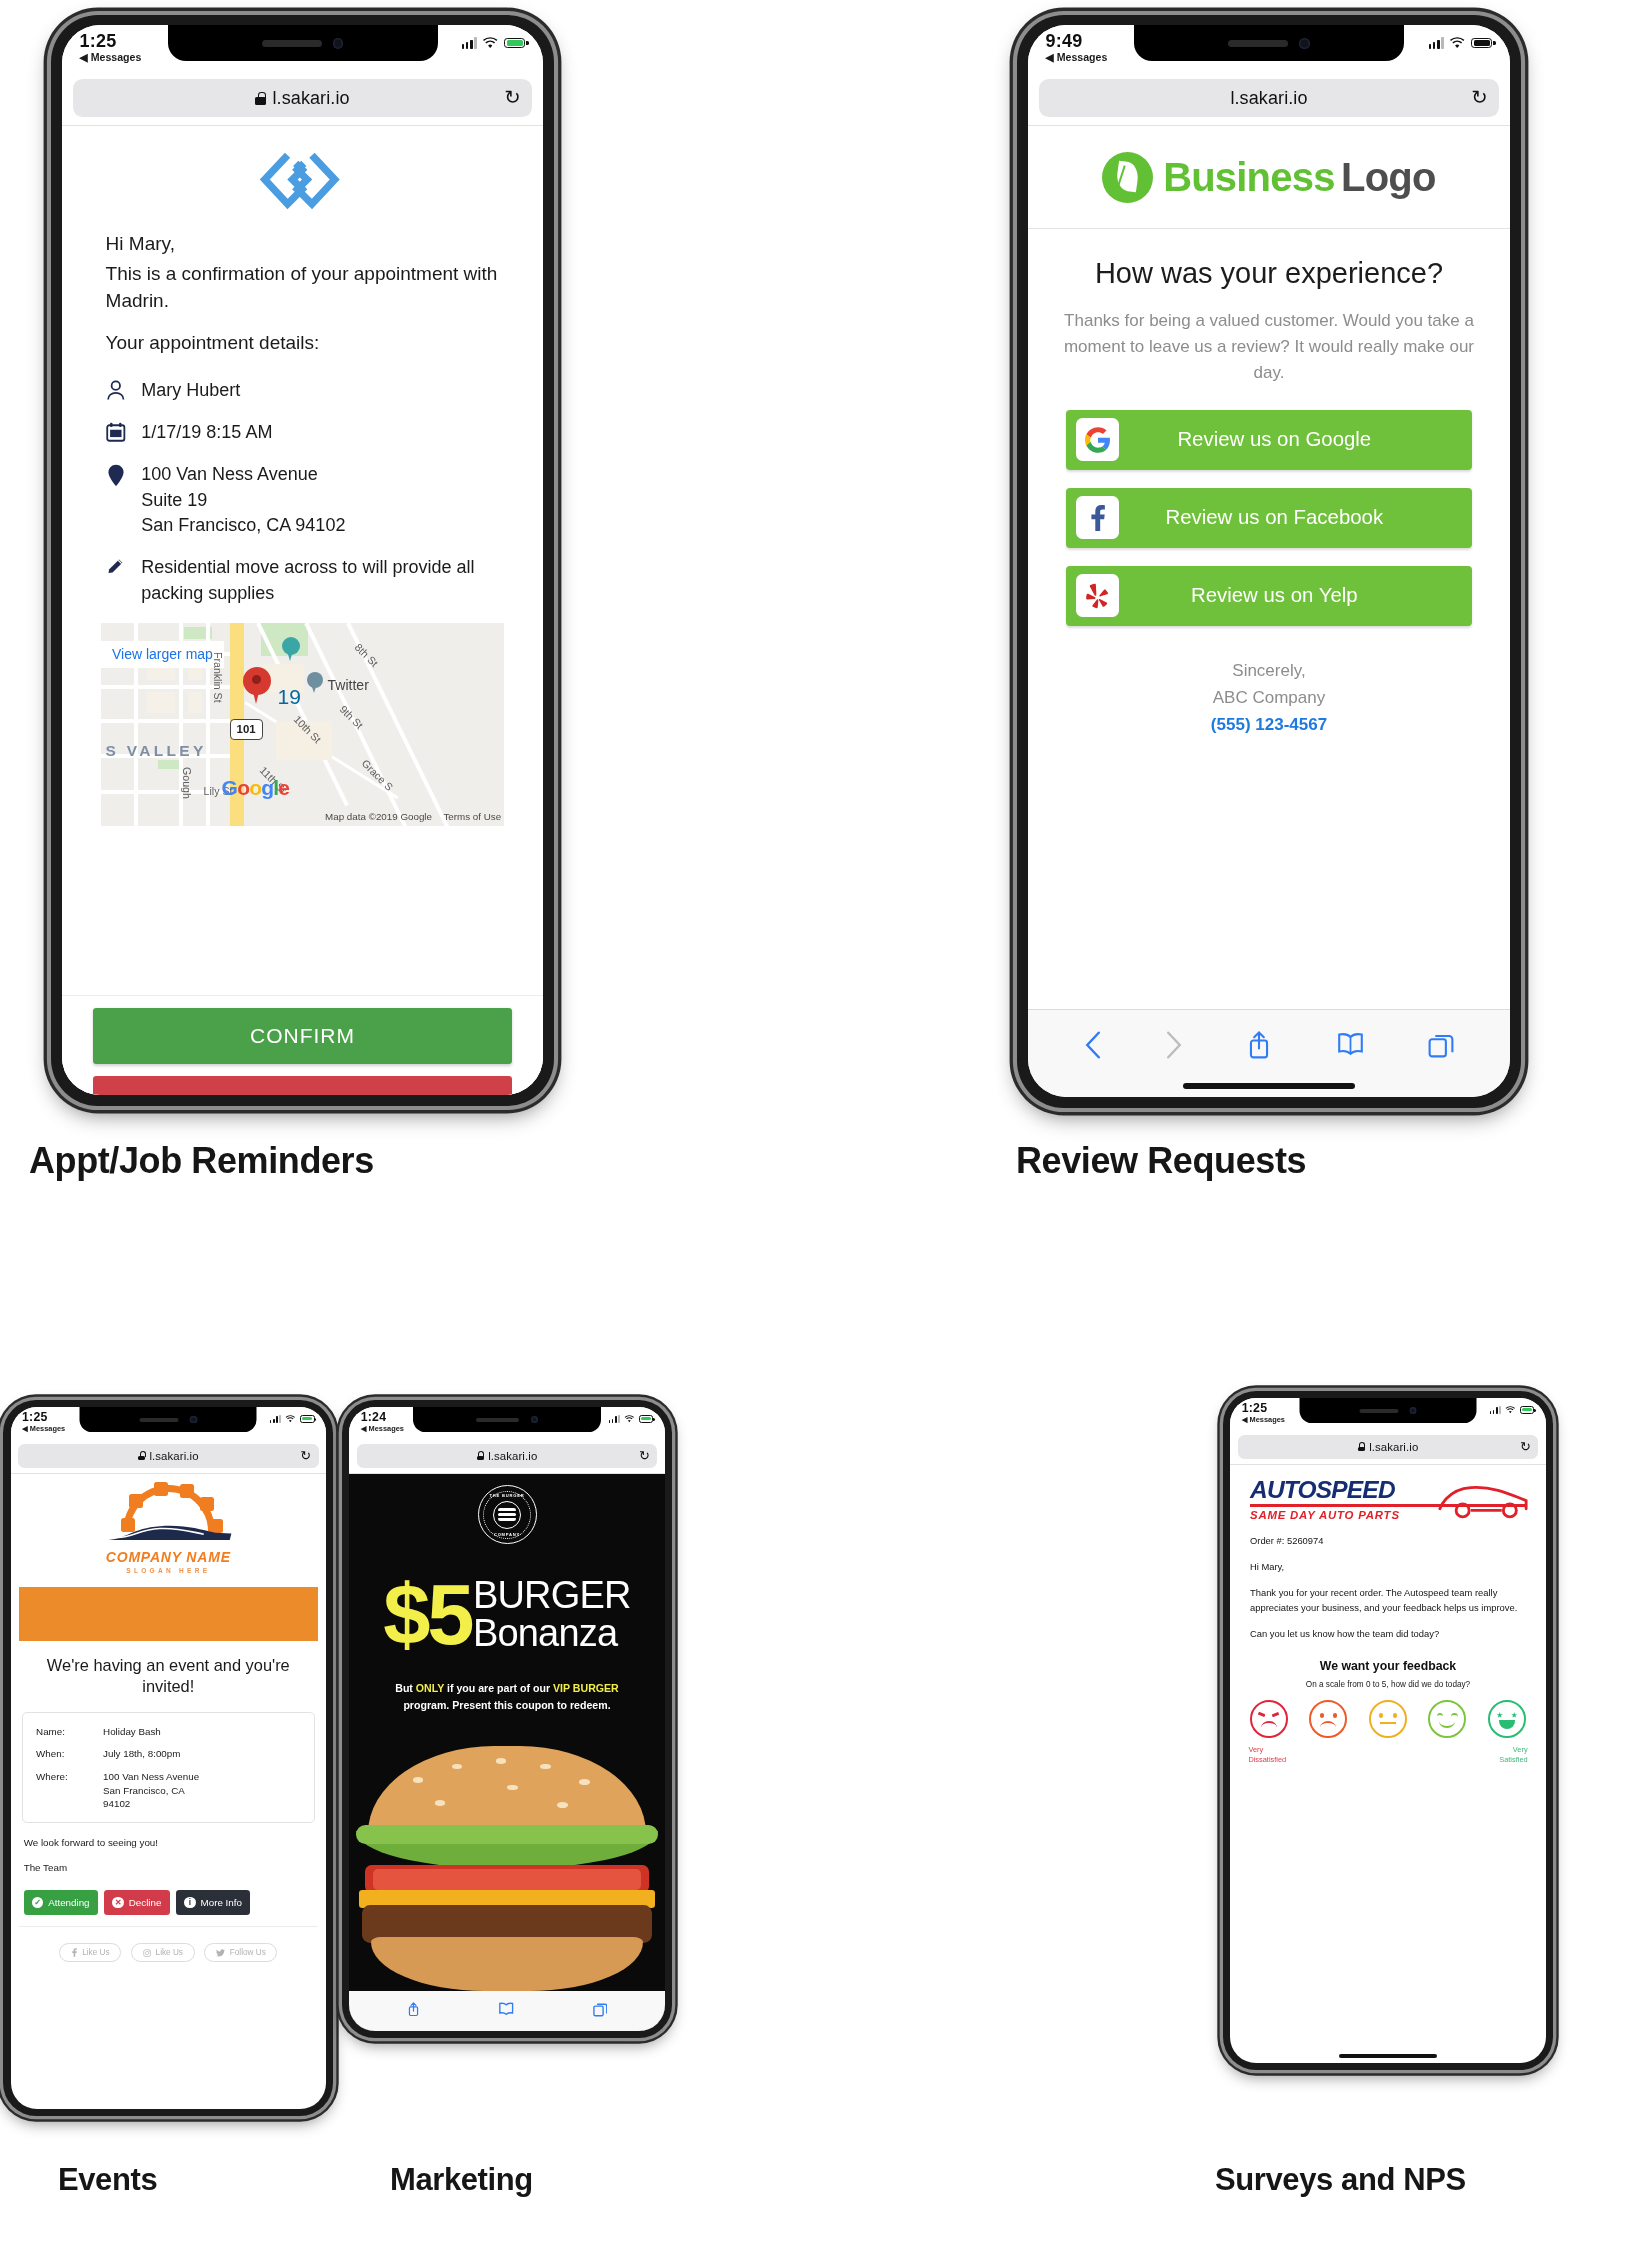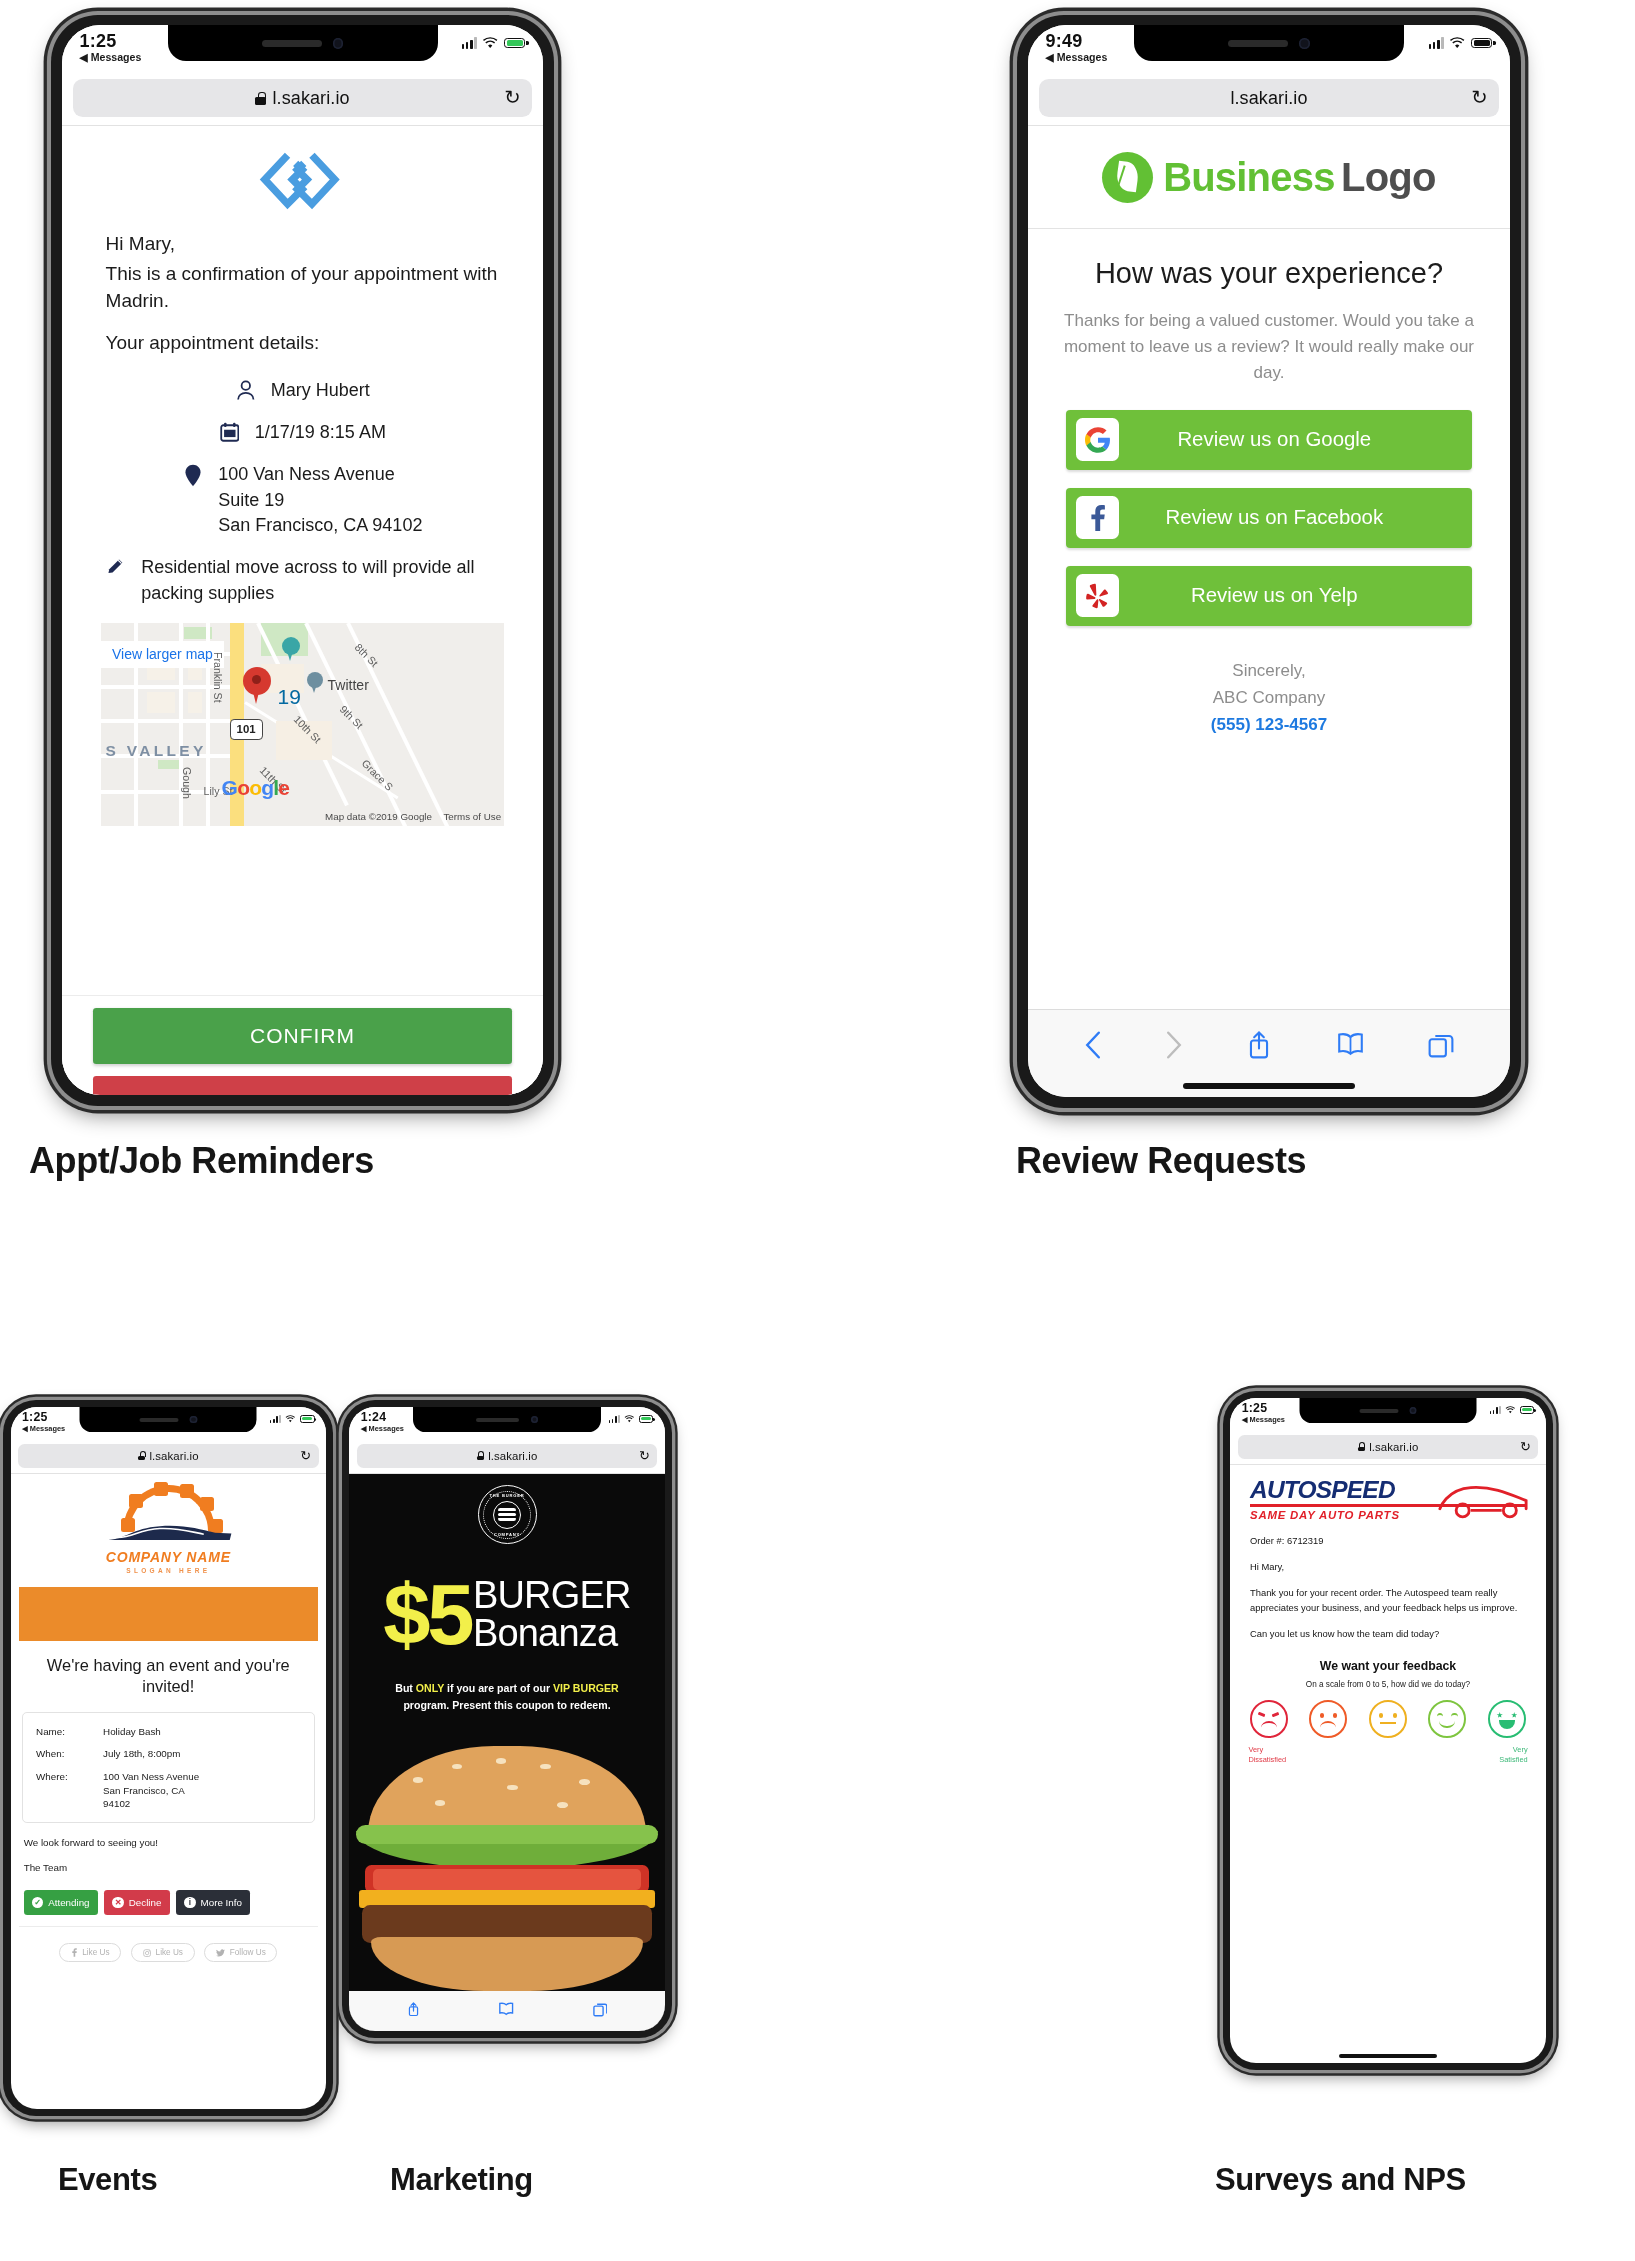--- a/index.html
+++ b/index.html
@@ -75,21 +75,21 @@
   .reload { position: absolute; right: 11.4px; font-size: 19.6px; color: #111; line-height: 1; }
 
   
   #p1 { left: 51px; top: 14.7px; width: 503px; height: 1091px; }
   #p1 .notch { width: 270px; height: 36px; }
   .p1-body { padding: 0 0 0 0; background: #fff; height: calc(100% - 96px); position: relative; }
   .p1-logo { display:flex; justify-content:center; padding: 21px 0 13px; }
   .p1-text { padding: 0 44px; font-size: 19px; color: #1b1b1b; line-height: 1.45; }
   .p1-text p { margin-bottom: 14.7px; }
   .p1-rows { padding: 6.5px 44px 0; }
-  .p1-row { display:flex; gap: 14.7px; align-items:flex-start; margin-bottom: 16.4px; justify-content: center; }
+  .p1-row { display:flex; gap: 14.7px; align-items:flex-start; margin-bottom: 16.4px; }
   .p1-row .ic { width: 21px; min-width: 21px; display:flex; justify-content:center; padding-top:1.6px; }
   .p1-row .tx { font-size: 18px; color:#1b1b1b; line-height:1.42; }
   .map {
     margin: 6.5px 39px 0; height: 203px; position: relative; overflow: hidden;
     background: #eceae6;
   }
   .map .road-v { position:absolute; background:#fbdf7e; }
   .map .road-w { position:absolute; background:#ffffff; }
   .map .blk { position:absolute; background:#f6f3ee; }
   .map .grn { position:absolute; background:#cfe8c4; }
@@ -829,21 +829,21 @@
       </div>
       <svg class="as-car" viewBox="0 0 118 56">
         <path d="M6 40 C6 40 14 16 44 14 C74 12 96 24 112 30 L112 40" stroke="#e12029" stroke-width="3.5" fill="none" stroke-linecap="round"></path>
         <circle cx="34" cy="42" r="8" stroke="#e12029" stroke-width="3.5" fill="none"></circle>
         <circle cx="92" cy="42" r="8" stroke="#e12029" stroke-width="3.5" fill="none"></circle>
         <path d="M44 42h38" stroke="#e12029" stroke-width="3.5"></path>
       </svg>
     </div>
 
     <div class="as-body">
-      <p>Order #: 6712319</p>
+      <p>Order #: 5260974</p>
       <p>Hi Mary,</p>
       <p>Thank you for your recent order. The Autospeed team really appreciates your business, and your feedback helps us improve.</p>
       <p>Can you let us know how the team did today?</p>
     </div>
 
     <div class="fb-head">We want your feedback</div>
     <div class="fb-sub">On a scale from 0 to 5, how did we do today?</div>
 
     <div class="faces">
       <div class="face" style="border-color:#e0253a">

